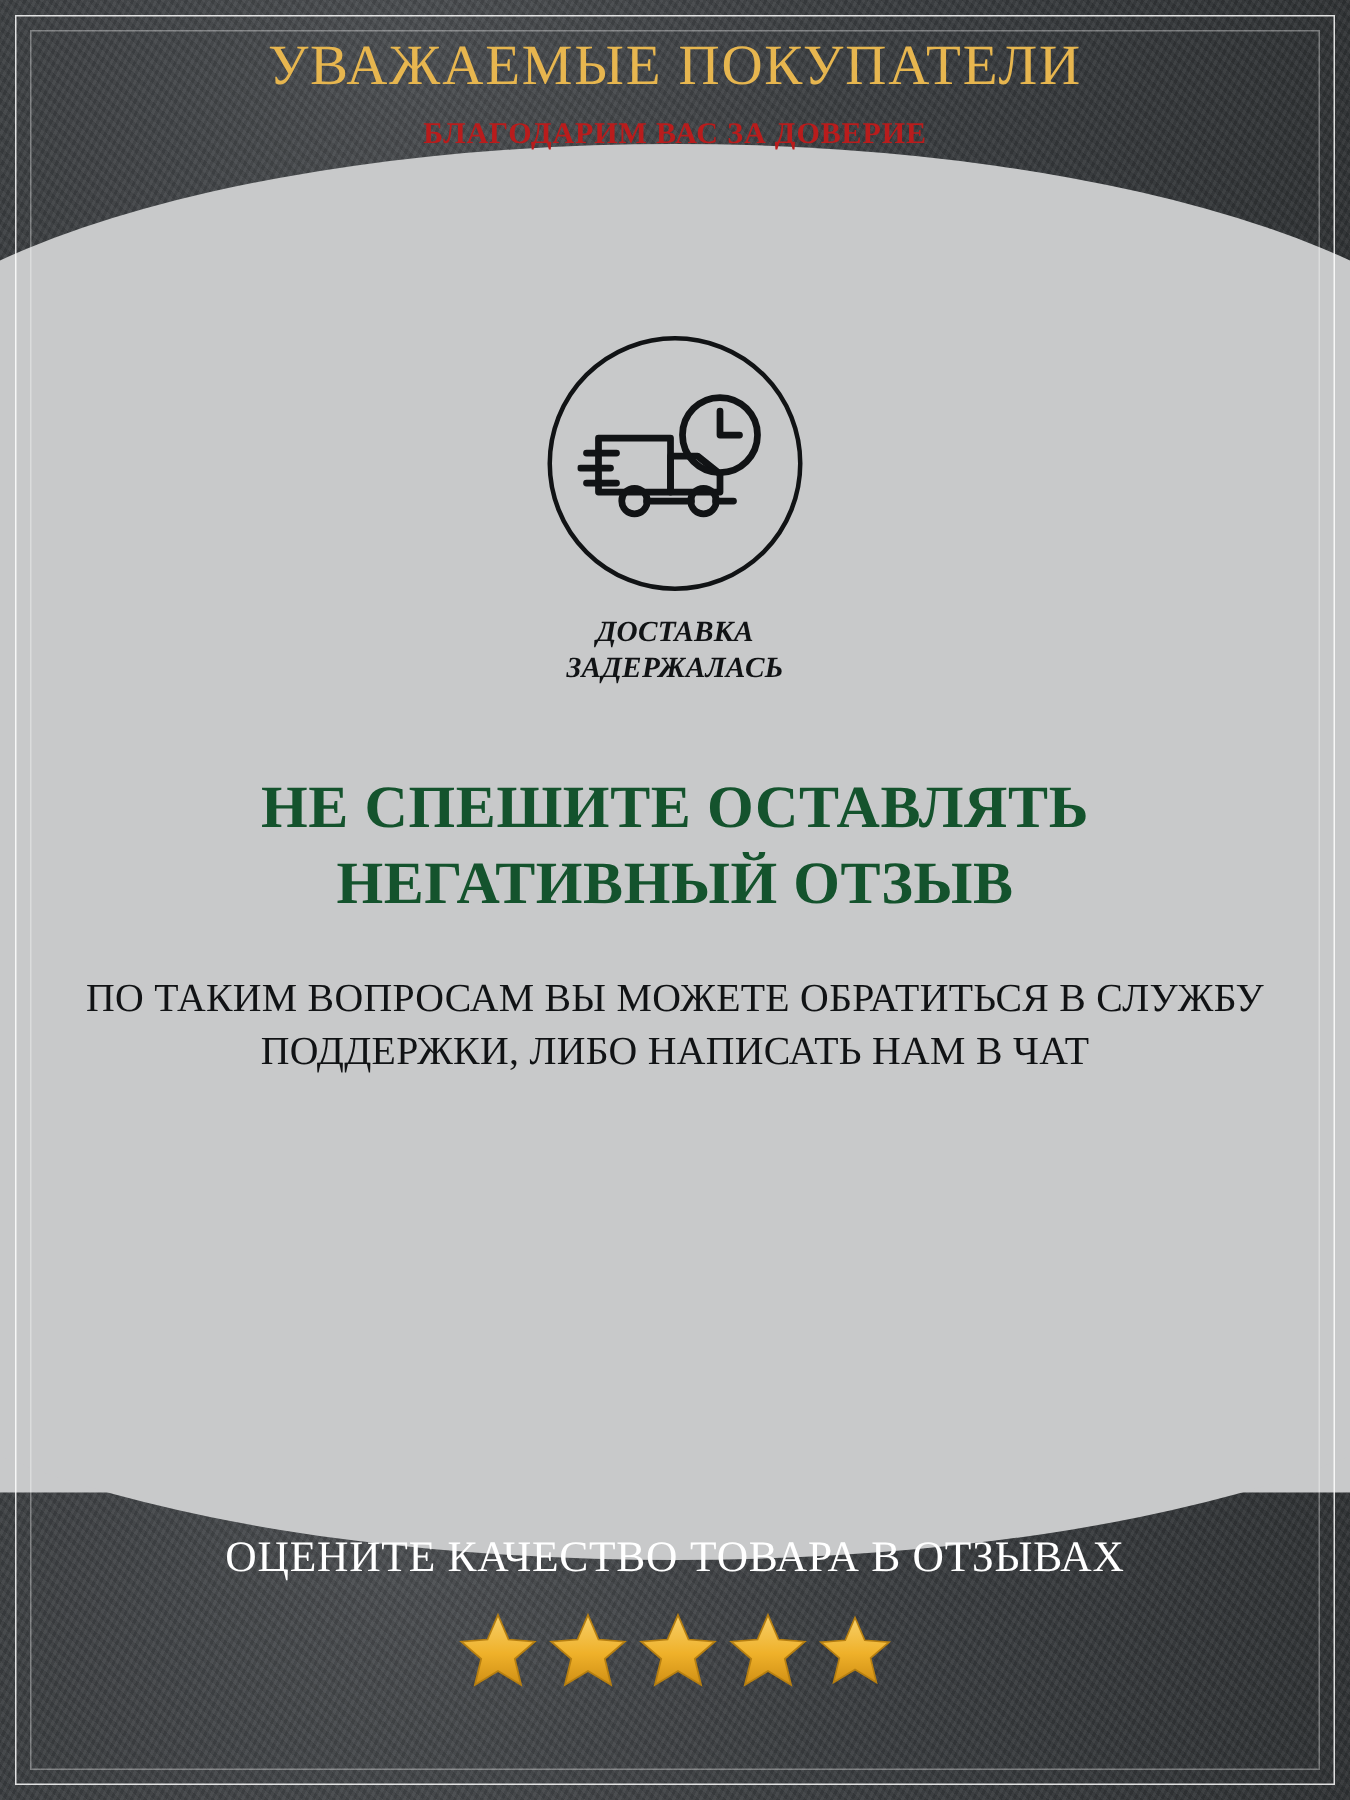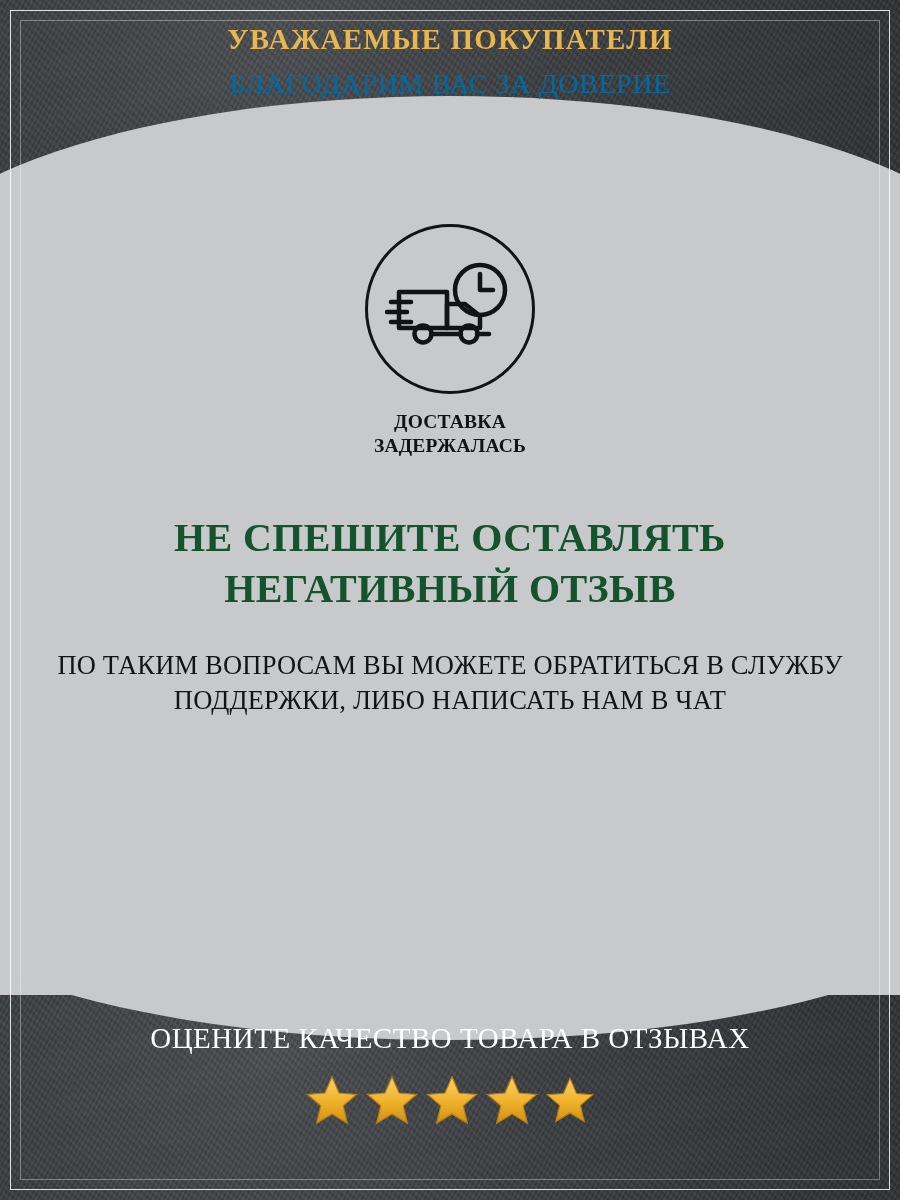--- a/index.html
+++ b/index.html
@@ -62,32 +62,32 @@
 
   
   .header {
     position:absolute;
     top:0; left:0; right:0;
     z-index:20;
     text-align:center;
     padding-top:24px;
   }
   .hdr-title {
-    font-size:29px;
-    font-weight:bold;
+    font-size:38px;
+    font-weight:normal;
     letter-spacing:1.2px;
     color:#e7b64f;
     text-transform:uppercase;
     line-height:1.1;
   }
   .hdr-sub {
     margin-top:12px;
-    font-size:28px;
-    font-weight:normal;
-    color:#0369a1;
+    font-size:20px;
+    font-weight:bold;
+    color:#b91c1c;
     letter-spacing:0.6px;
     line-height:1.15;
     text-transform:uppercase;
   }
 
   
   .main {
     position:absolute;
     top:188px; left:0; right:0;
     z-index:15;
@@ -103,20 +103,21 @@
     text-transform:uppercase;
   }
 
   
   .icons {
     display:flex;
     justify-content:center;
     align-items:flex-start;
     gap:44px;
     margin-top:36px;
+    font-style:italic;
   }
   .icon-col { width:215px; }
   .circle {
     width:170px; height:170px;
     margin:0 auto;
     border-radius:50%;
     border:3px solid #111315;
     display:flex;
     align-items:center;
     justify-content:center;

